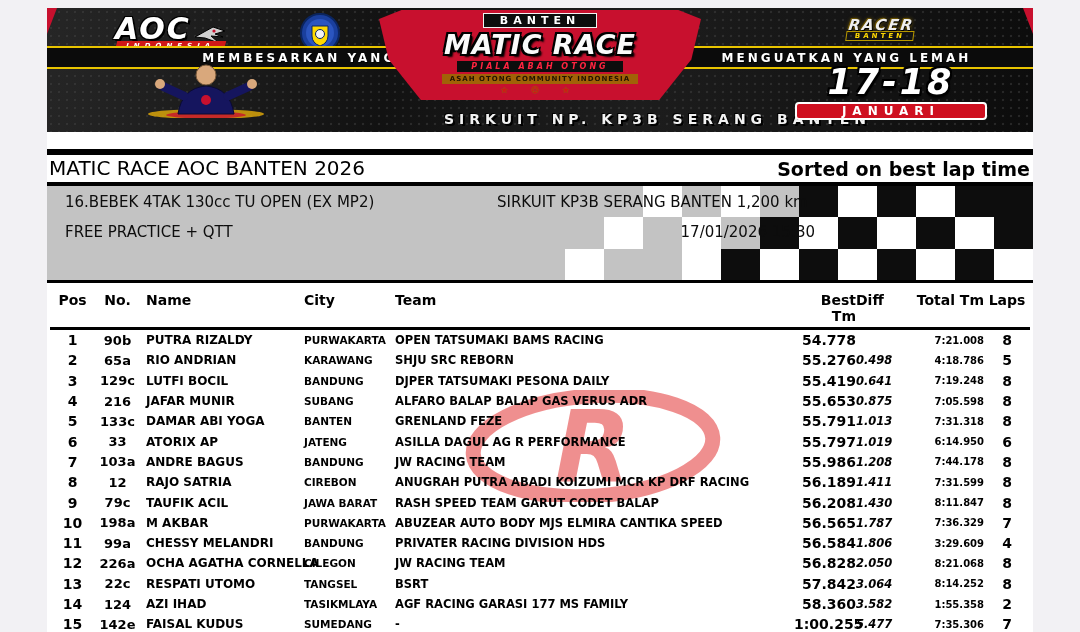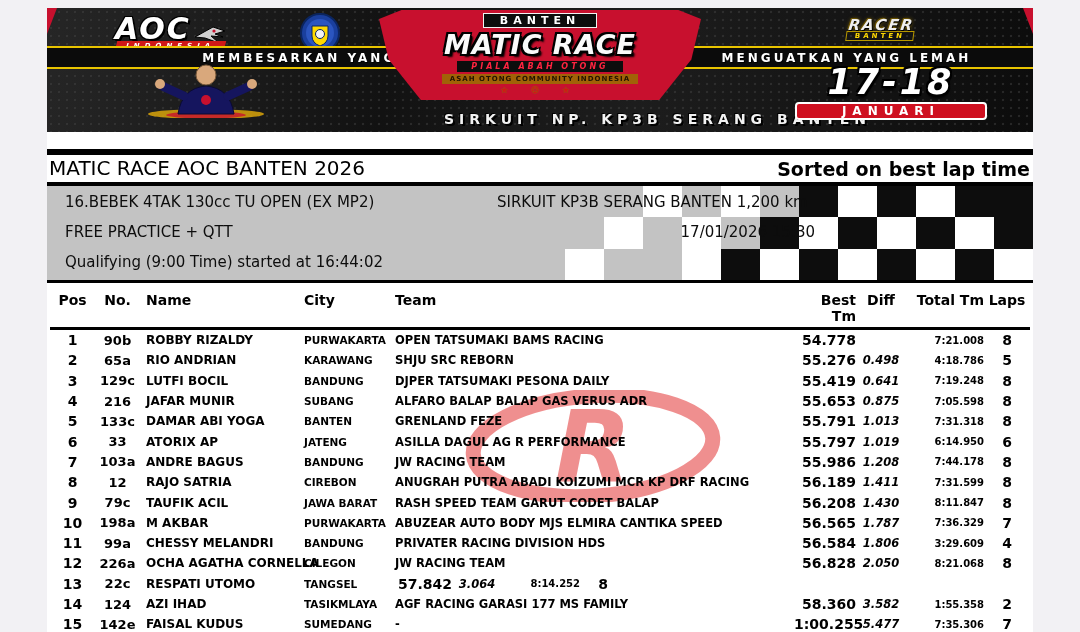--- a/index.html
+++ b/index.html
@@ -91,21 +91,21 @@
   .results{ position:relative; padding:0 3px; }
   .thead{ display:flex; margin-top:9px; padding-bottom:3px; border-bottom:3px solid #000;
     font-size:14px; font-weight:700; color:#000; }
   .trow{ display:flex; align-items:center; height:20.3px; color:#000; }
   .col-pos{ width:45px; text-align:center; }
   .col-no{ width:45px; text-align:center; }
   .col-name{ width:160px; padding-left:6px; }
   .col-city{ width:90px; padding-left:4px; }
   .col-team{ flex:1; padding-left:5px; white-space:nowrap; overflow:hidden; }
   .col-best{ width:62px; text-align:right; }
-  .col-diff{ width:50px; text-align:center; }
+  .col-diff{ width:50px; text-align:left; }
   .col-total{ width:78px; text-align:right; }
   .col-laps{ width:46px; text-align:center; }
   .trow .col-pos{ font-size:14px; font-weight:700; }
   .trow .col-no{ font-size:13px; font-weight:700; }
   .trow .col-name{ font-size:12px; font-weight:700; white-space:nowrap; }
   .trow .col-city{ font-size:10.5px; font-weight:700; white-space:nowrap; }
   .trow .col-team{ font-size:11.5px; font-weight:700; }
   .trow .col-best{ font-size:14px; font-weight:700; }
   .trow .col-diff{ font-size:11.5px; font-weight:700; font-style:italic; }
   .trow .col-total{ font-size:10px; font-weight:700; }
@@ -220,21 +220,20 @@
         <i class="w"></i>
         <i class="b"></i>
         <i class="w"></i>
         <i class="b"></i>
         <i class="w"></i>
         <i class="b"></i>
         <i class="w"></i>
       </div>
     <span class="txt t-class">16.BEBEK 4TAK 130cc TU OPEN (EX MP2)</span>
     <span class="txt t-session">FREE PRACTICE + QTT</span>
-    <span class="txt t-qual">Qualifying (9:00 Time) started at 16:44:02</span>
     <span class="txt t-circuit">SIRKUIT KP3B SERANG BANTEN 1,200 km</span>
     <span class="txt t-datetime">17/01/2026 15:30</span>
   </div>
   <div class="rule-bot"></div>
 
   <div class="results">
     <div class="thead" id="thead">
         <div class="col-pos">Pos</div>
         <div class="col-no">No.</div>
         <div class="col-name">Name</div>
@@ -242,21 +241,21 @@
         <div class="col-team">Team</div>
         <div class="col-best">Best Tm</div>
         <div class="col-diff">Diff</div>
         <div class="col-total">Total Tm</div>
         <div class="col-laps">Laps</div>
       </div>
     <div id="tbody">
         <div class="trow">
           <div class="col-pos">1</div>
           <div class="col-no">90b</div>
-          <div class="col-name">ROBBY RIZALDY</div>
+          <div class="col-name">PUTRA RIZALDY</div>
           <div class="col-city">PURWAKARTA</div>
           <div class="col-team">OPEN TATSUMAKI BAMS RACING</div>
           <div class="col-best">54.778</div>
           <div class="col-diff"></div>
           <div class="col-total">7:21.008</div>
           <div class="col-laps">8</div>
         </div>
         <div class="trow">
           <div class="col-pos">2</div>
           <div class="col-no">65a</div>
@@ -376,20 +375,21 @@
           <div class="col-best">56.828</div>
           <div class="col-diff">2.050</div>
           <div class="col-total">8:21.068</div>
           <div class="col-laps">8</div>
         </div>
         <div class="trow">
           <div class="col-pos">13</div>
           <div class="col-no">22c</div>
           <div class="col-name">RESPATI UTOMO</div>
           <div class="col-city">TANGSEL</div>
+          <div class="col-team">BSRT</div>
           <div class="col-best">57.842</div>
           <div class="col-diff">3.064</div>
           <div class="col-total">8:14.252</div>
           <div class="col-laps">8</div>
         </div>
         <div class="trow">
           <div class="col-pos">14</div>
           <div class="col-no">124</div>
           <div class="col-name">AZI IHAD</div>
           <div class="col-city">TASIKMLAYA</div>

